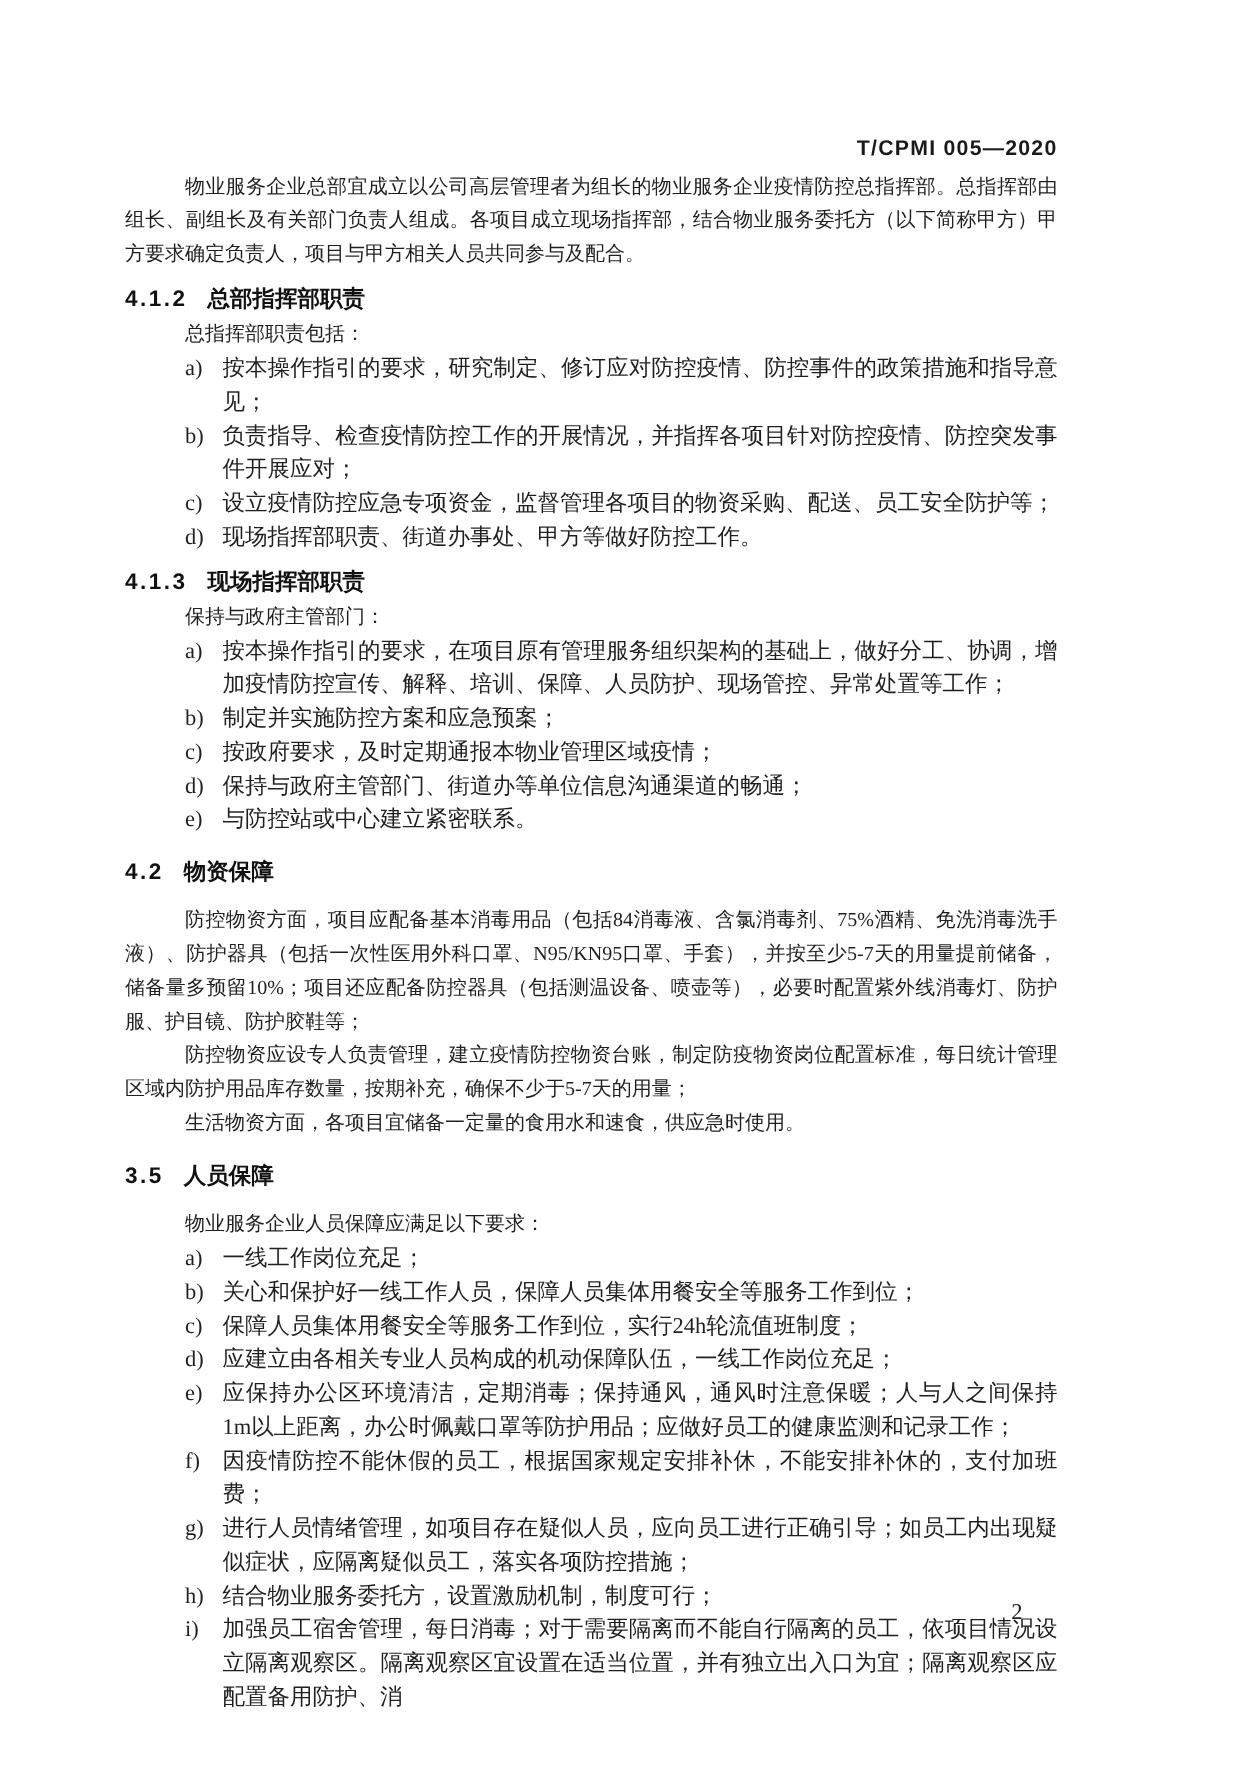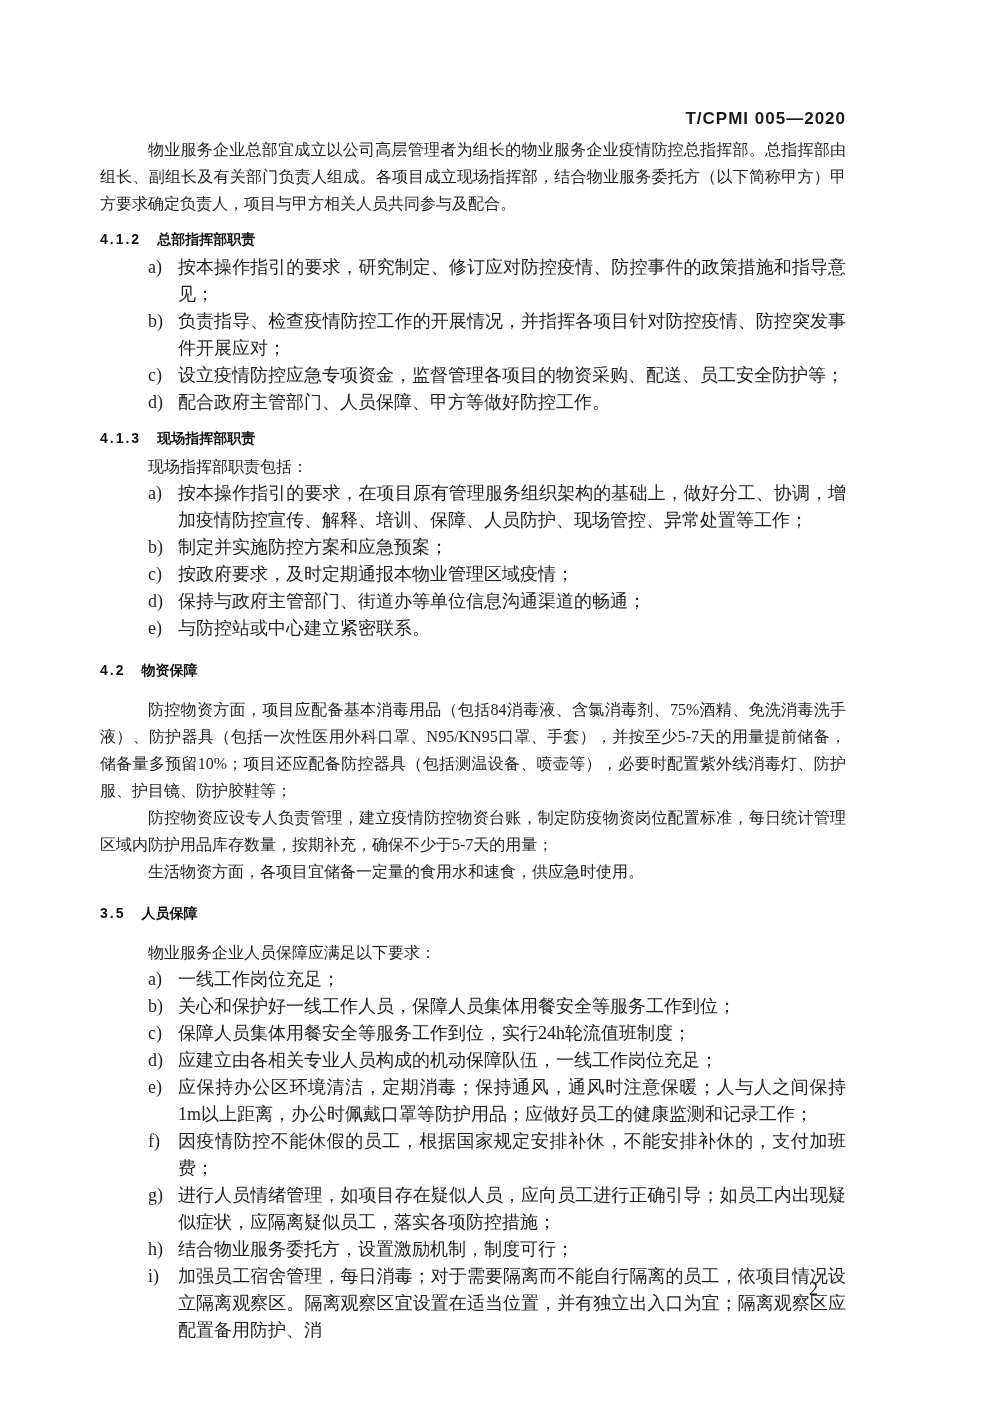--- a/index.html
+++ b/index.html
@@ -29,21 +29,21 @@
     font-size:16px;
     line-height:27px;
     text-align:justify;
     text-indent:48px;
     color:#1f1f1f;
   }
 
   .sec-heading {
     font-family:"Liberation Sans", sans-serif;
     font-weight:bold;
-    font-size:14px;
+    font-size:18px;
     line-height:27px;
     color:#111;
     margin:9px 0 1px 0;
   }
   .sec-heading.spaced { margin:15px 0 12px 0; }
   .sec-heading .num { letter-spacing:2px; margin-right:16px; }
 
   .li {
     position:relative;
     padding-left:78px;
@@ -75,37 +75,38 @@
 <div class="page">
   <div class="content">
 
     <div class="doc-code">T/CPMI 005—2020</div>
 
     <p class="body">物业服务企业总部宜成立以公司高层管理者为组长的物业服务企业疫情防控总指挥部。总指挥部由组长、副组长及有关部门负责人组成。各项目成立现场指挥部，结合物业服务委托方（以下简称甲方）甲方要求确定负责人，项目与甲方相关人员共同参与及配合。</p>
 
     <div class="sec-heading">
       <span class="num">4.1.2</span><span>总部指挥部职责</span>
     </div>
+    <p class="body">总指挥部职责包括：</p>
     <div class="li">
       <span class="lab">a)</span><span>按本操作指引的要求，研究制定、修订应对防控疫情、防控事件的政策措施和指导意见；</span>
     </div>
     <div class="li">
       <span class="lab">b)</span><span>负责指导、检查疫情防控工作的开展情况，并指挥各项目针对防控疫情、防控突发事件开展应对；</span>
     </div>
     <div class="li">
       <span class="lab">c)</span><span>设立疫情防控应急专项资金，监督管理各项目的物资采购、配送、员工安全防护等；</span>
     </div>
     <div class="li">
-      <span class="lab">d)</span><span>配合政府主管部门、人员保障、甲方等做好防控工作。</span>
+      <span class="lab">d)</span><span>现场指挥部职责、街道办事处、甲方等做好防控工作。</span>
     </div>
 
     <div class="sec-heading">
       <span class="num">4.1.3</span><span>现场指挥部职责</span>
     </div>
-    <p class="body">现场指挥部职责包括：</p>
+    <p class="body">保持与政府主管部门：</p>
     <div class="li">
       <span class="lab">a)</span><span>按本操作指引的要求，在项目原有管理服务组织架构的基础上，做好分工、协调，增加疫情防控宣传、解释、培训、保障、人员防护、现场管控、异常处置等工作；</span>
     </div>
     <div class="li">
       <span class="lab">b)</span><span>制定并实施防控方案和应急预案；</span>
     </div>
     <div class="li">
       <span class="lab">c)</span><span>按政府要求，及时定期通报本物业管理区域疫情；</span>
     </div>
     <div class="li">

